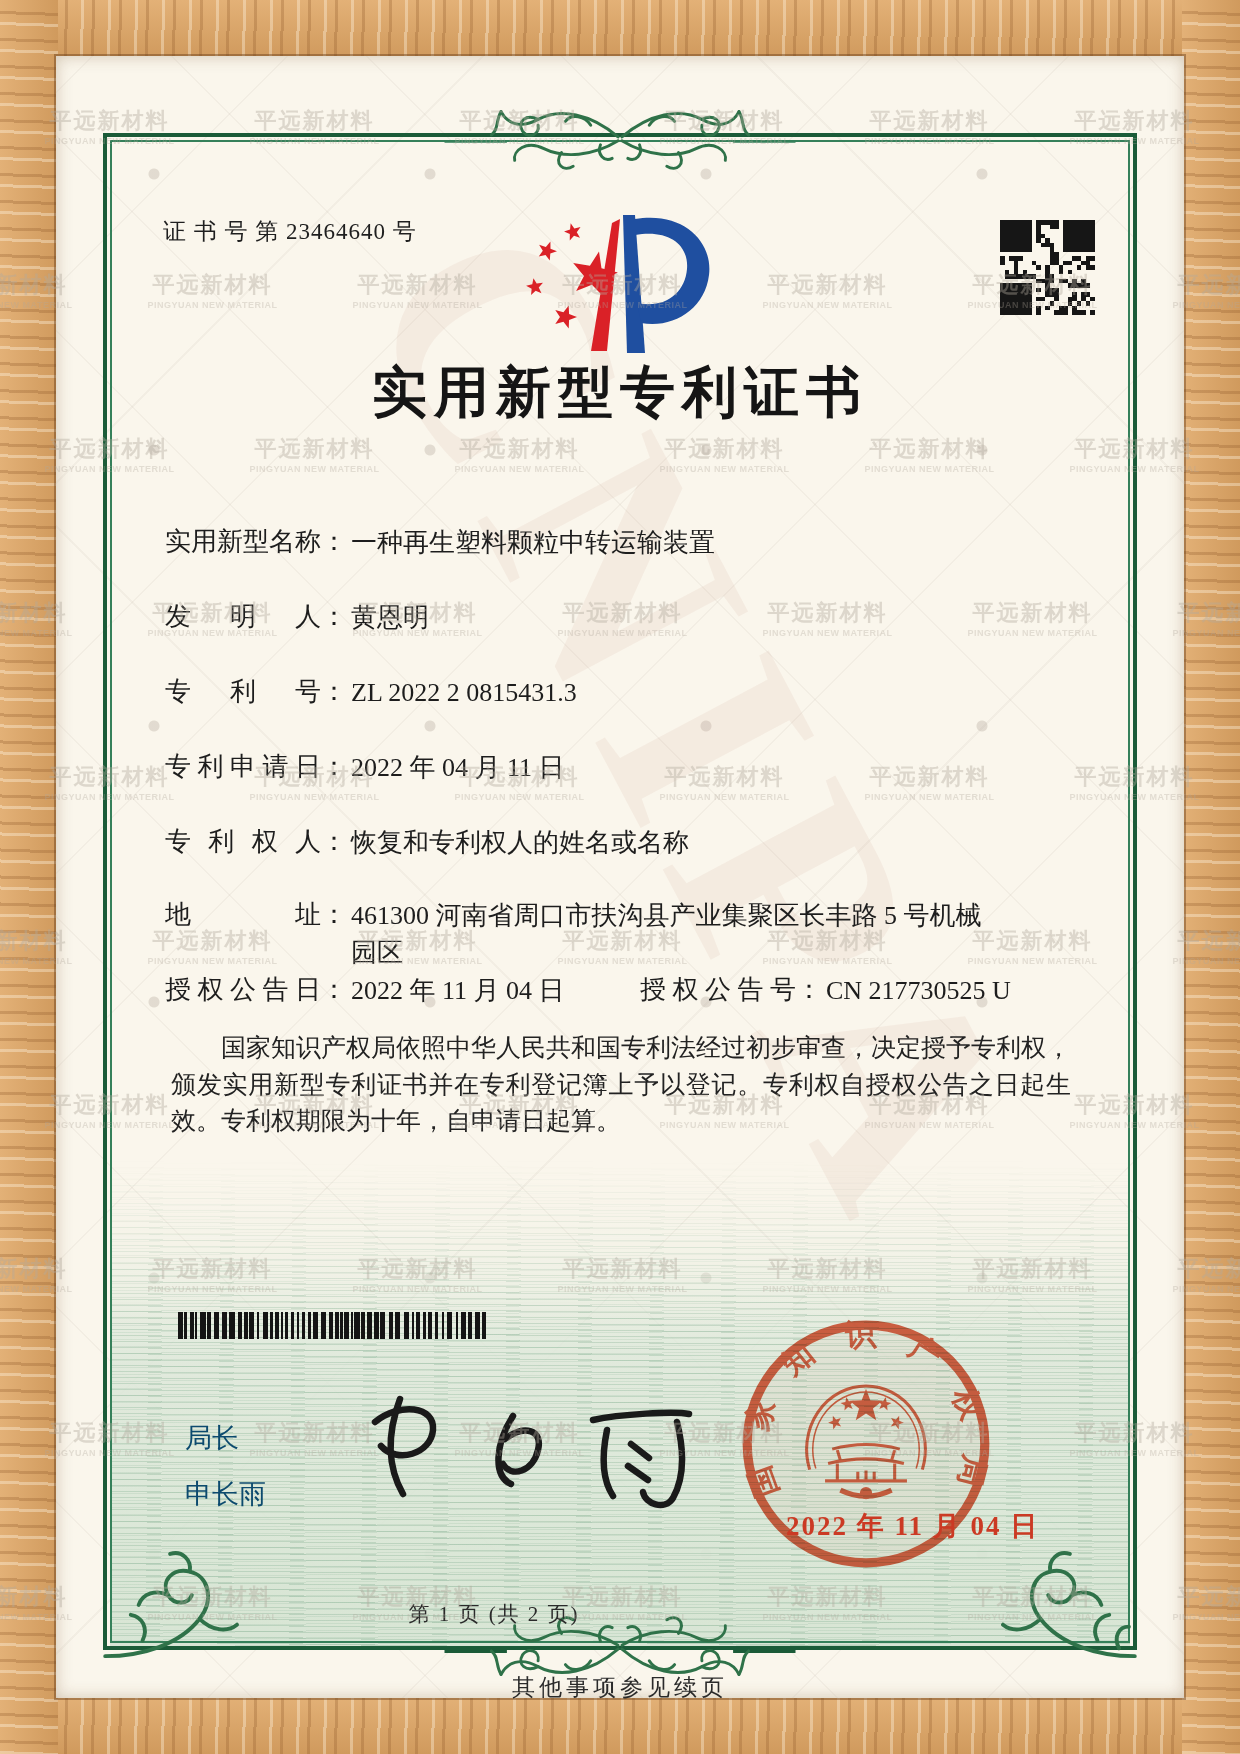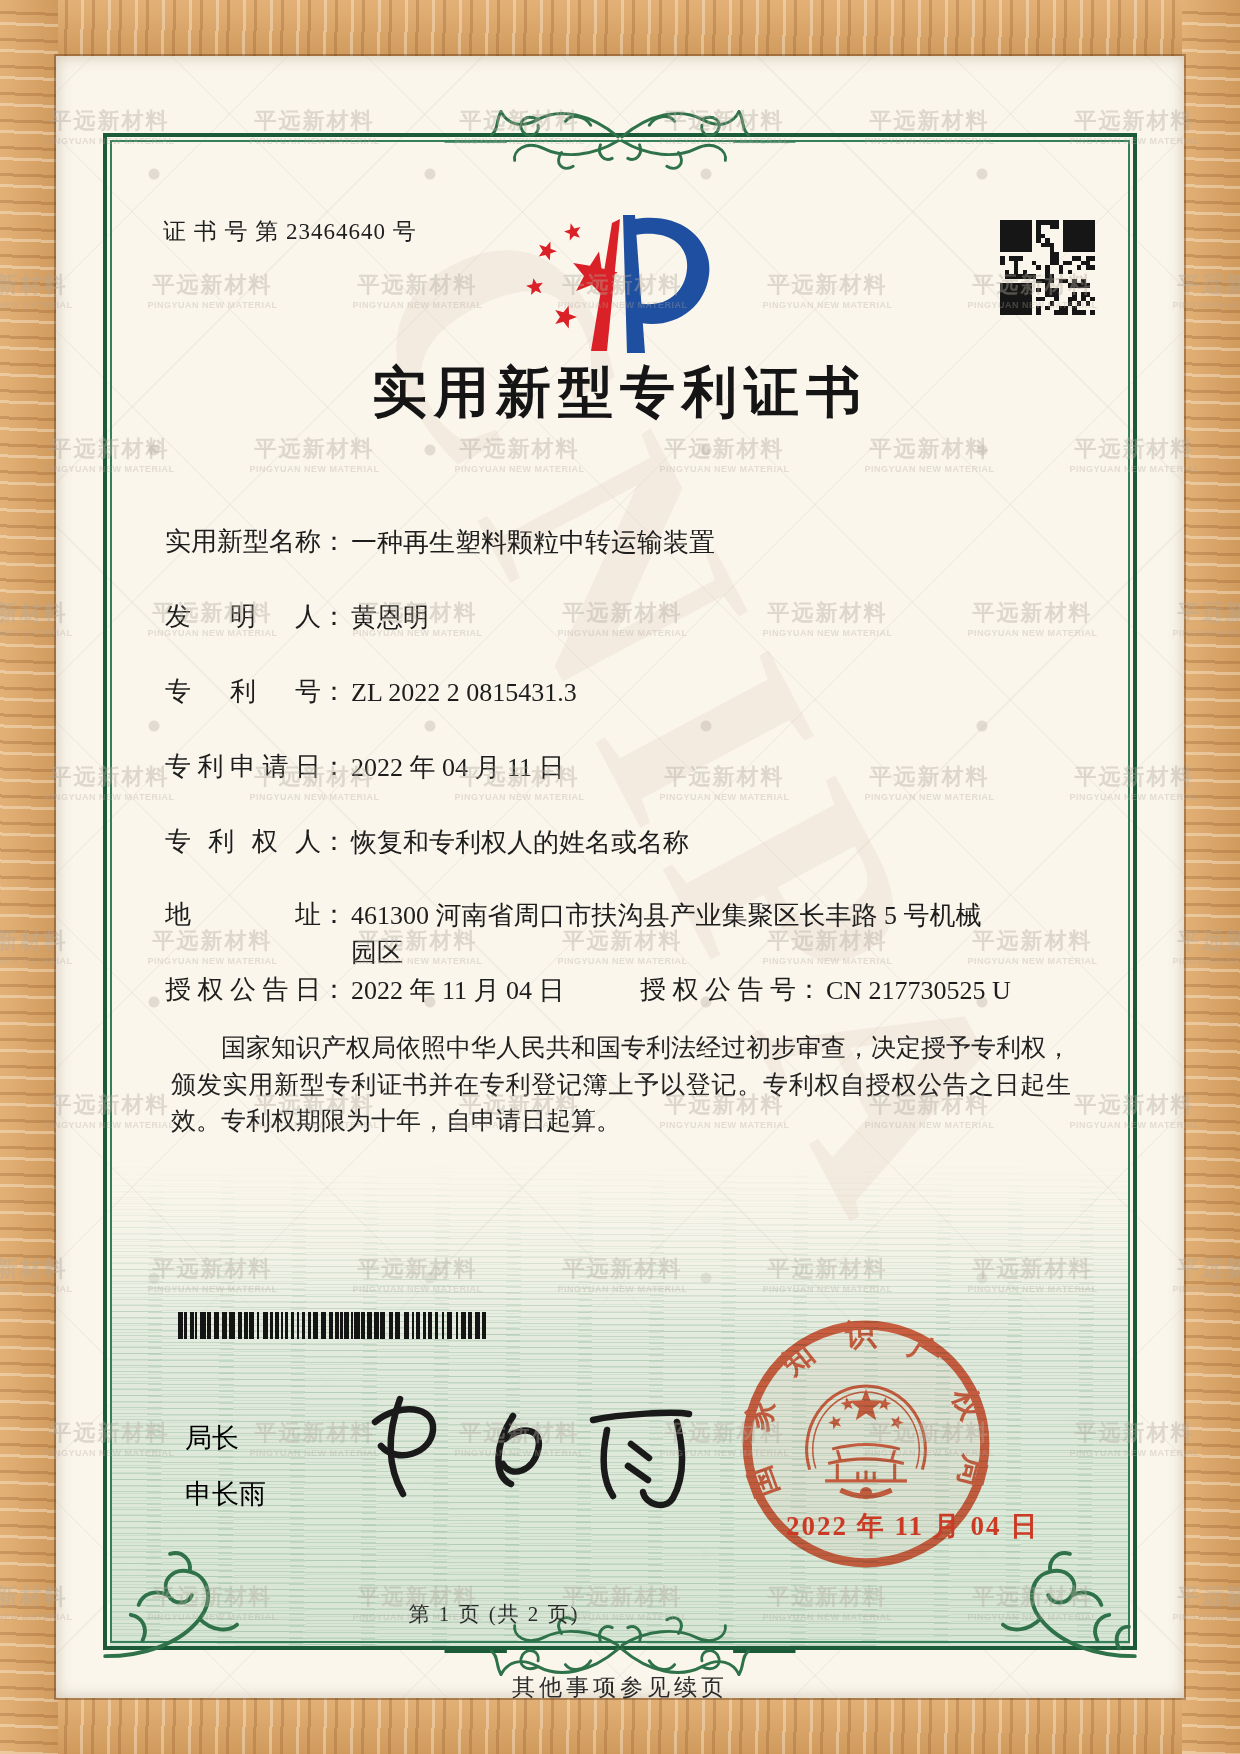--- a/index.html
+++ b/index.html
@@ -45,21 +45,21 @@
   .title{left:0;width:1240px;top:356px;text-align:center;font-size:55px;font-weight:bold;letter-spacing:7px;color:#151515;}
   .frow{position:absolute;left:165px;width:912px;z-index:4;font-size:26px;color:#1d1d1d;}
   .flabel{display:inline-block;width:156px;text-align:justify;text-align-last:justify;vertical-align:top;}
   .fcolon{display:inline-block;width:30px;vertical-align:top;}
   .fvalue{display:inline-block;max-width:650px;vertical-align:top;line-height:37px;}
   .g2{position:absolute;left:475px;top:0;}
   .paras{left:165px;top:1024px;width:912px;}
   .paras p{margin:6px;font-size:25px;line-height:36.5px;text-align:justify;text-indent:2em;color:#222;}
   #barcode{position:absolute;left:178px;top:1312px;width:314px;height:27px;z-index:4;font-size:0;white-space:nowrap;overflow:hidden;}
   #barcode i{display:inline-block;height:100%;background:#141414;}
-  .director{left:185px;font-size:27px;font-family:"Liberation Sans","DejaVu Sans",sans-serif;color:#000000;}
+  .director{left:185px;font-size:27px;font-family:"Liberation Sans","DejaVu Sans",sans-serif;color:#0c4a6e;}
   .sig{position:absolute;left:345px;top:1384px;z-index:4;}
   .seal{position:absolute;left:738px;top:1316px;width:256px;height:256px;z-index:5;opacity:.94;mix-blend-mode:multiply;}
   .seal-date{left:786px;top:1508px;z-index:6;font-size:27px;letter-spacing:2px;color:#cb3a24;font-weight:bold;}
   .pfooter{left:0;width:988px;top:1600px;text-align:center;font-size:21px;letter-spacing:2px;color:#2a2a2a;}
   .note{left:0;width:1240px;top:1672px;text-align:center;font-size:23px;letter-spacing:4px;color:#2a2a2a;z-index:4;}
   
   #watermarks{position:absolute;inset:0;z-index:7;pointer-events:none;overflow:hidden;}
   .wm{position:absolute;width:195px;text-align:center;}
   .wm-cn{font-size:22px;font-weight:bold;letter-spacing:2px;color:rgba(177,169,157,.40);font-family:"Liberation Sans","DejaVu Sans",sans-serif;}
   .wm-en{font-size:9px;font-weight:bold;letter-spacing:.5px;margin-top:0;color:rgba(177,169,157,.32);font-family:"Liberation Sans","DejaVu Sans",sans-serif;}

